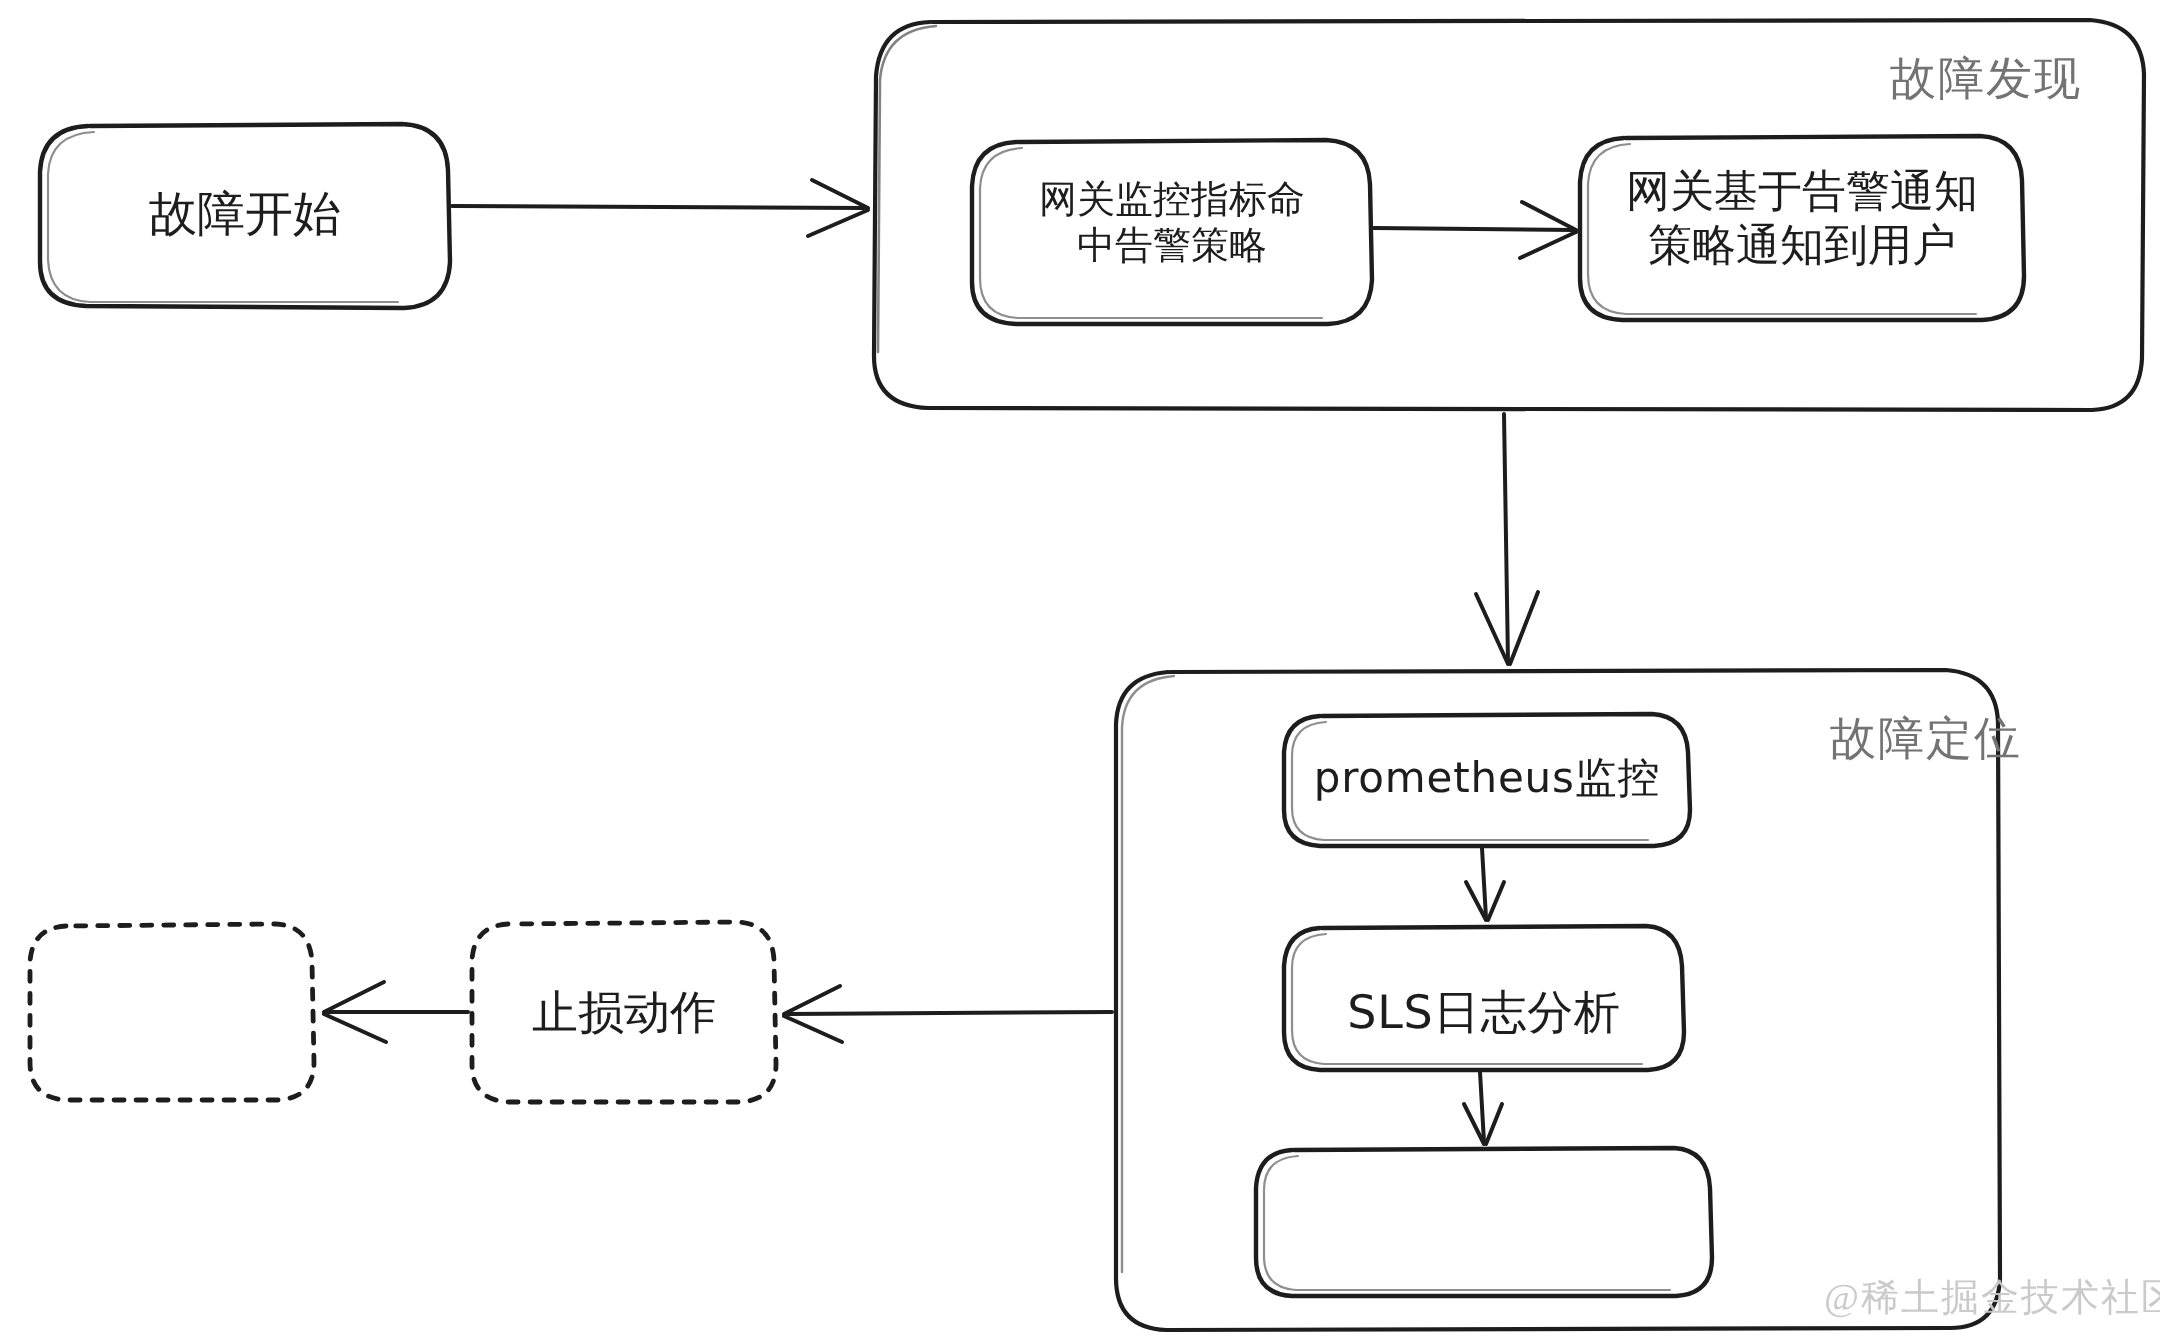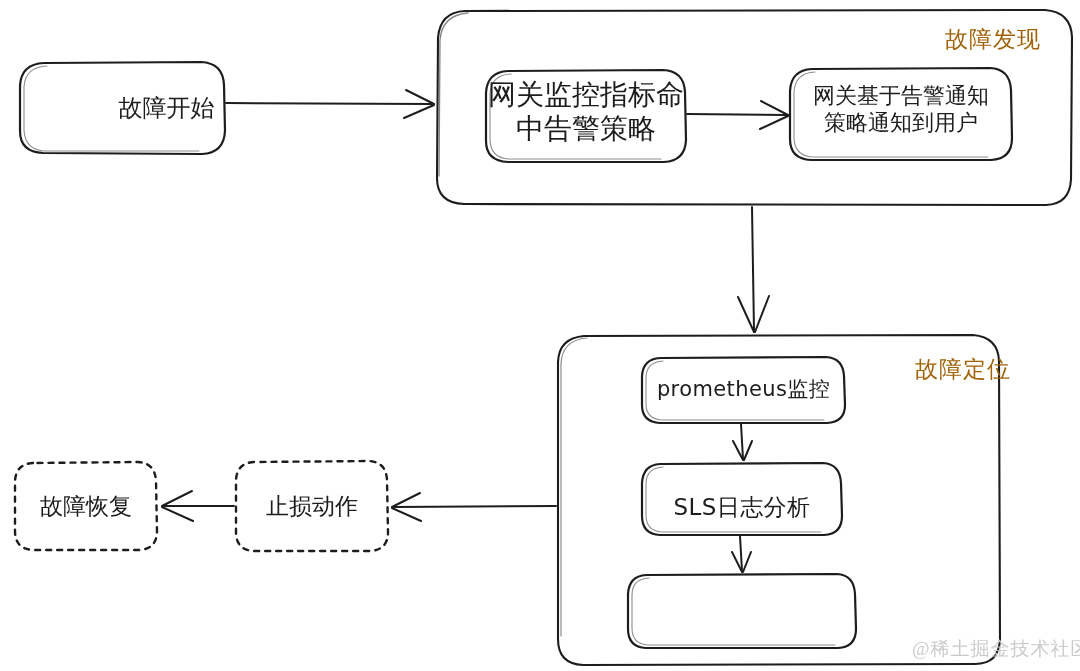--- a/index.html
+++ b/index.html
@@ -29,21 +29,21 @@
     justify-content: center;
     text-align: center;
     color: #1d1d1d;
     font-family: "Liberation Sans", "DejaVu Sans", sans-serif;
     line-height: 1.22;
     pointer-events: none;
     white-space: pre-line;
   }
   .group-title {
     position: absolute;
-    color: #a16207;
+    color: #737373;
     font-size: 23px;
     font-family: "Liberation Sans", "DejaVu Sans", sans-serif;
     letter-spacing: 1px;
     white-space: nowrap;
   }
   .mono-label {
     font-family: "DejaVu Sans", sans-serif;
     letter-spacing: 0.4px;
   }
   .watermark {
@@ -148,36 +148,35 @@
       <path d="M 421 521 L 392 508" fill="none" stroke="#1d1d1d" stroke-width="2" stroke-linecap="round"></path>
     </g>
 
     <g>
       <path d="M 234 506 L 164 506" fill="none" stroke="#1d1d1d" stroke-width="2" stroke-linecap="round"></path>
       <path d="M 192 491 L 162 506" fill="none" stroke="#1d1d1d" stroke-width="2" stroke-linecap="round"></path>
       <path d="M 193 521 L 162 507" fill="none" stroke="#1d1d1d" stroke-width="2" stroke-linecap="round"></path>
     </g>
   </svg>
 
-  <div class="node-label" style="left:20px; top:62px; width:205px; height:92px; font-size:24px;padding-left:44px;">故障开始</div>
+  <div class="node-label" style="left:20px; top:62px; width:205px; height:92px; font-size:24px;">故障开始</div>
 
-  <div class="node-label" style="left:486px; top:70px; width:200px; height:84px; font-size:28px;">网关监控指标命
+  <div class="node-label" style="left:486px; top:70px; width:200px; height:84px; font-size:19px;">网关监控指标命
 中告警策略</div>
 
   <div class="node-label" style="left:790px; top:68px; width:222px; height:84px; font-size:22px;">网关基于告警通知
 策略通知到用户</div>
 
   <div class="node-label mono-label" style="left:642px; top:357px; width:203px; height:66px; font-size:21px;border-radius:20px;">prometheus监控</div>
 
   <div class="node-label mono-label" style="left:642px; top:463px; width:200px; height:88px; font-size:23px;">SLS日志分析</div>
 
 
   <div class="node-label" style="left:236px; top:461px; width:152px; height:90px; font-size:23px;">止损动作</div>
 
-  <div class="node-label" style="left:15px; top:462px; width:142px; height:88px; font-size:23px;">故障恢复</div>
 
   <div class="group-title" style="left:945px; top:24px;">故障发现</div>
 
   <div class="group-title" style="left:880px; top:354px;margin-left:35px;">故障定位</div>
 
   <div class="watermark" style="left:912px; top:636px;">@稀土掘金技术社区</div>
 
 </div>
 
 </body></html>

